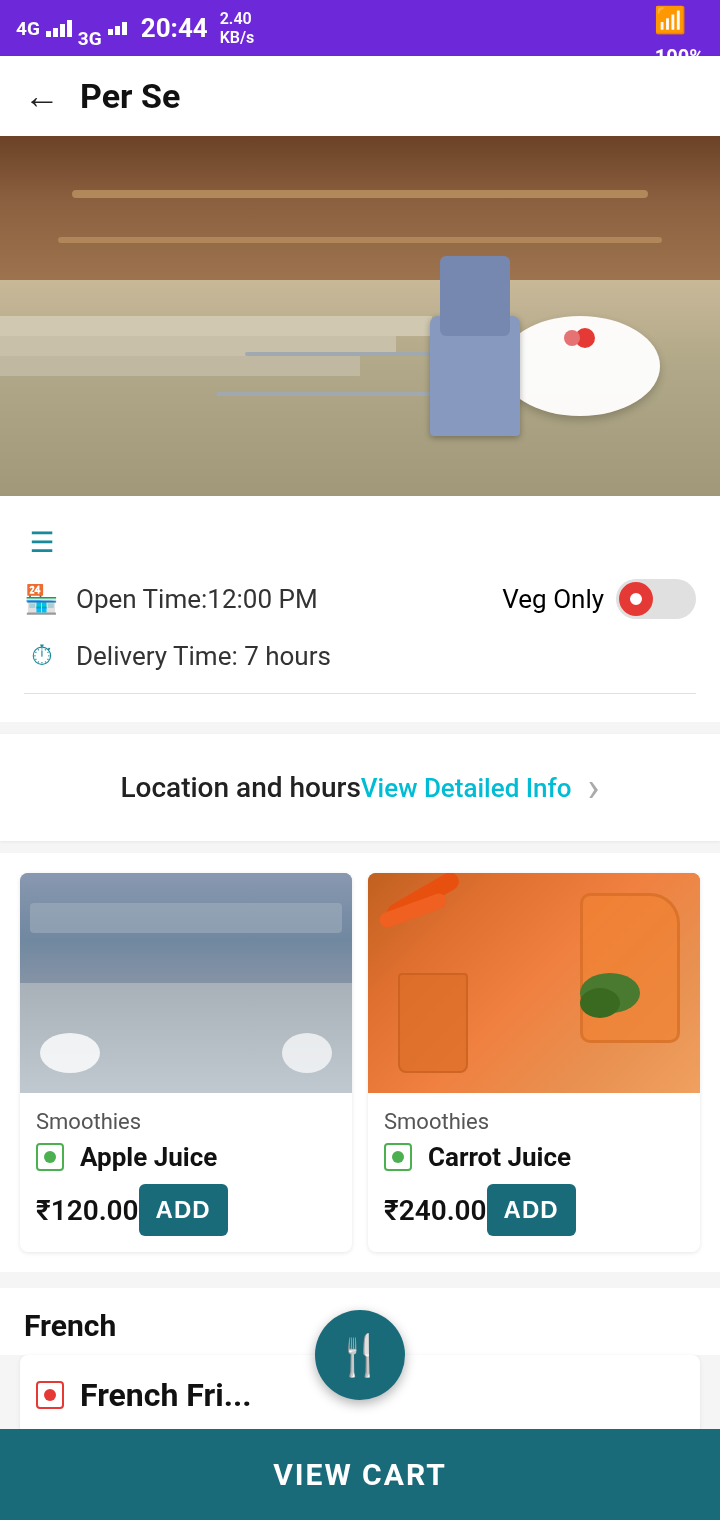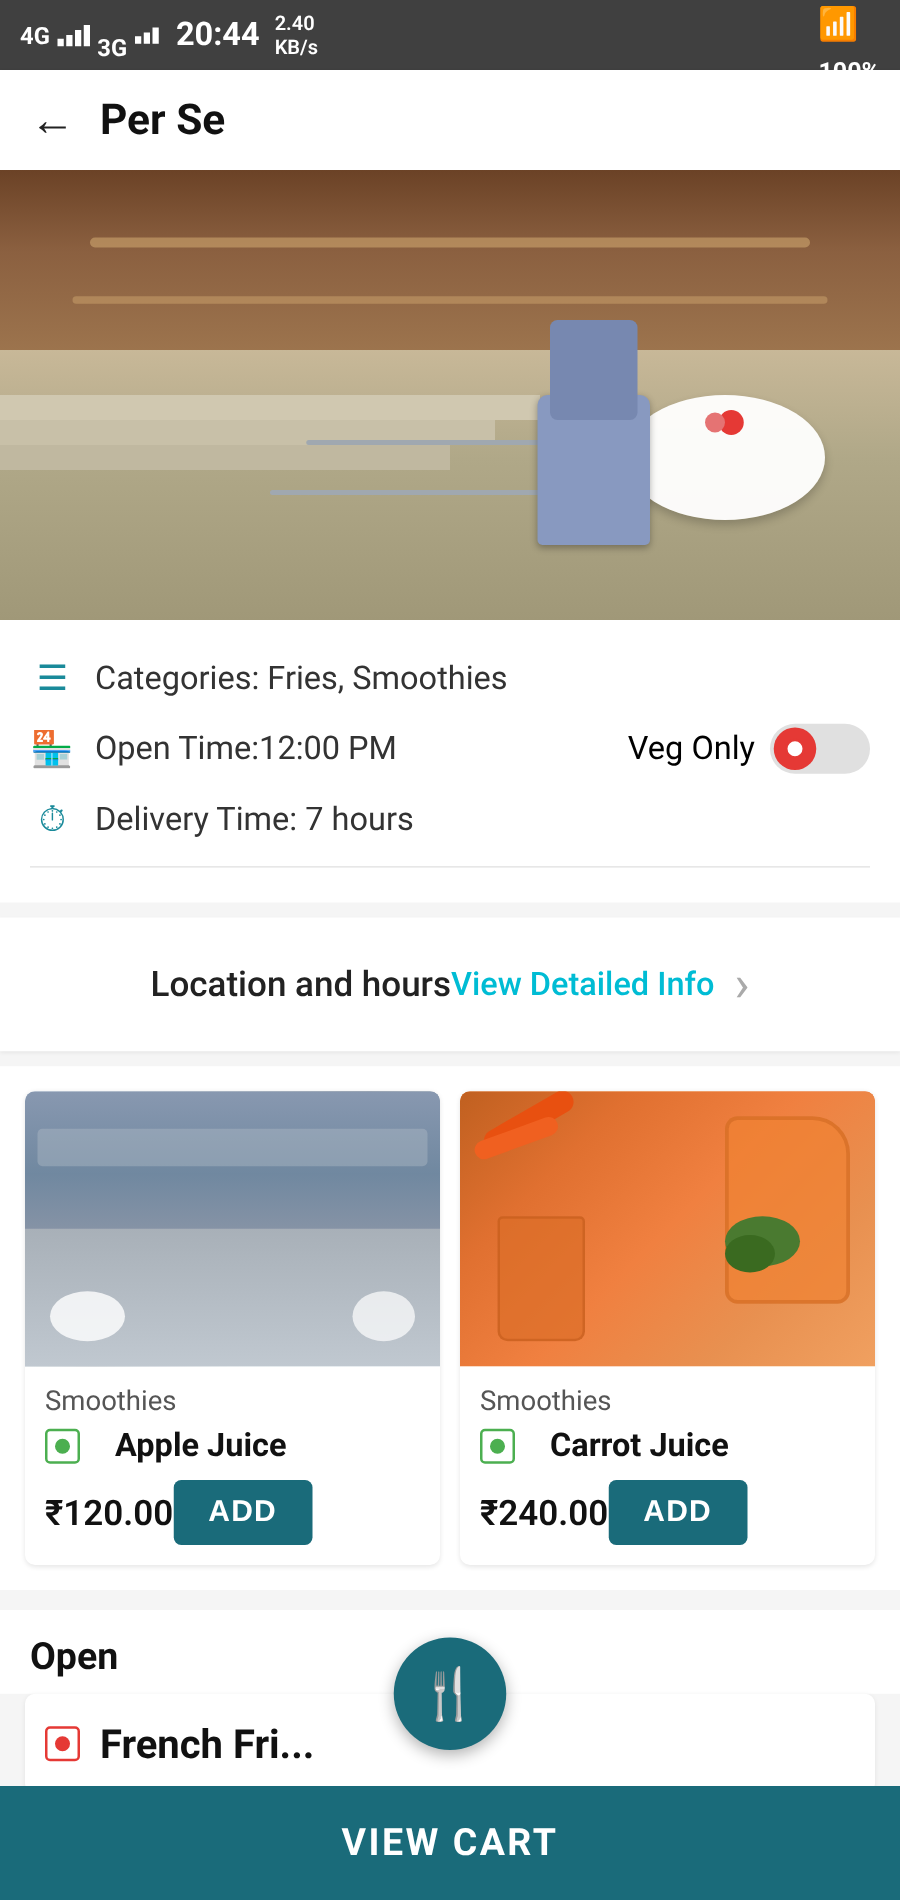--- a/index.html
+++ b/index.html
@@ -1,21 +1,21 @@
 <!DOCTYPE html>
 <html><head>
   <meta charset="utf-8">
   <meta name="viewport" content="width=720px">
   <style>
     * { margin: 0; padding: 0; box-sizing: border-box; }
     body { width: 720px; min-height: 1520px; font-family: 'Roboto', Arial, sans-serif; background: #f5f5f5; overflow-x: hidden; }
 
     
     .status-bar {
-      background: #404040;
+      background: #6d28d9;
       color: white;
       height: 56px;
       display: flex;
       align-items: center;
       justify-content: space-between;
       padding: 0 16px;
       font-size: 22px;
       font-weight: 600;
     }
     .status-left { display: flex; align-items: center; gap: 6px; }
@@ -115,35 +115,35 @@
     }
     
     .carrot-juice-img {
       background: linear-gradient(135deg, #e8803a 0%, #f09040 30%, #e87030 60%, #f5a050 80%, #f0b060 100%);
       width: 100%; height: 220px;
       position: relative;
       overflow: hidden;
     }
     .menu-card-body { padding: 16px; }
     .menu-category { font-size: 22px; color: #555; margin-bottom: 8px; }
-    .menu-name-row { display: flex; align-items: center; gap: 28px; margin-bottom: 12px; }
+    .menu-name-row { display: flex; align-items: center; gap: 16px; margin-bottom: 12px; }
     .veg-indicator {
       width: 28px; height: 28px; border: 2px solid #4caf50; border-radius: 4px;
       display: flex; align-items: center; justify-content: center;
     }
     .veg-dot { width: 12px; height: 12px; border-radius: 50%; background: #4caf50; }
     .menu-name { font-size: 26px; font-weight: 700; color: #111; }
     .menu-price-row { display: flex; align-items: center; justify-content: flex-start; }
     .menu-price { font-size: 28px; font-weight: 600; color: #111; }
     .add-button {
       background: #1a6b7a;
       color: white;
       border: none;
       border-radius: 6px;
-      padding: 12px 28px;
+      padding: 12px 17px;
       font-size: 24px;
       font-weight: 700;
       cursor: pointer;
       letter-spacing: 1px;
     }
 
     
     .section-header { padding: 20px 24px 12px; background: white; }
     .section-title { font-size: 30px; font-weight: 700; color: #111; }
 
@@ -269,21 +269,20 @@
 
     <div style="position:absolute;bottom:60px;right:200px;width:90px;height:120px;background:#8899c0;border-radius:8px 8px 4px 4px;box-shadow:0 2px 6px rgba(0,0,0,0.3);"></div>
     <div style="position:absolute;bottom:160px;right:210px;width:70px;height:80px;background:#7788b0;border-radius:6px;"></div>
   </div>
 </div>
 
 <div class="info-section">
 
   <div class="info-row">
     <span class="info-icon" style="font-size:28px;color:#1a8a9a;">☰</span>
-    <span class="info-text">Categories: Fries, Smoothies</span>
   </div>
 
   <div class="info-row">
     <span class="info-icon" style="font-size:28px;color:#1a8a9a;">🏪</span>
     <span class="info-text">Open Time:12:00 PM</span>
     <div class="info-row-right">
       <span class="veg-only-label">Veg Only</span>
       <div class="toggle-container">
         <div class="toggle-thumb">
           <div class="toggle-thumb-dot"></div>
@@ -364,21 +363,21 @@
           <span class="menu-price">₹240.00</span>
           <button class="add-button">ADD</button>
         </div>
       </div>
     </div>
 
   </div>
 </div>
 
 <div class="section-header" style="margin-top:16px;">
-  <span class="section-title">Open</span>
+  <span class="section-title">French</span>
 </div>
 
 <div class="partial-item">
   <div class="partial-indicator">
     <div class="partial-dot"></div>
   </div>
   <span style="font-size:32px;font-weight:700;color:#111;">French Fri...</span>
 </div>
 
 <div style="height: 220px;"></div>

